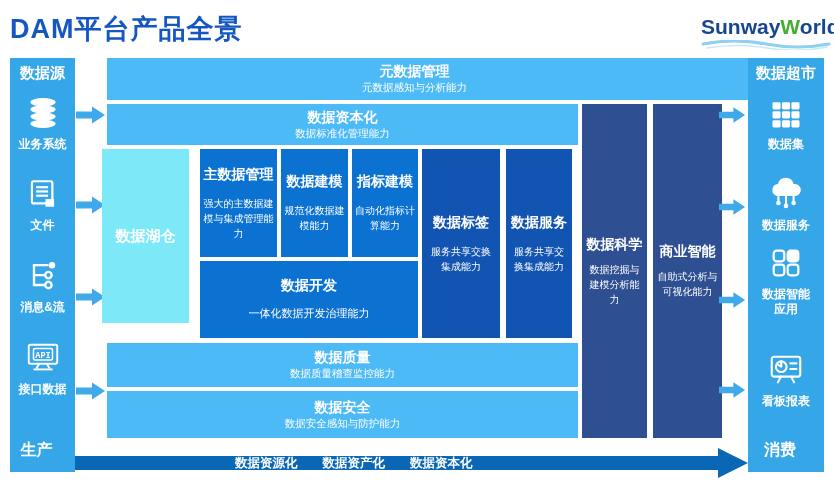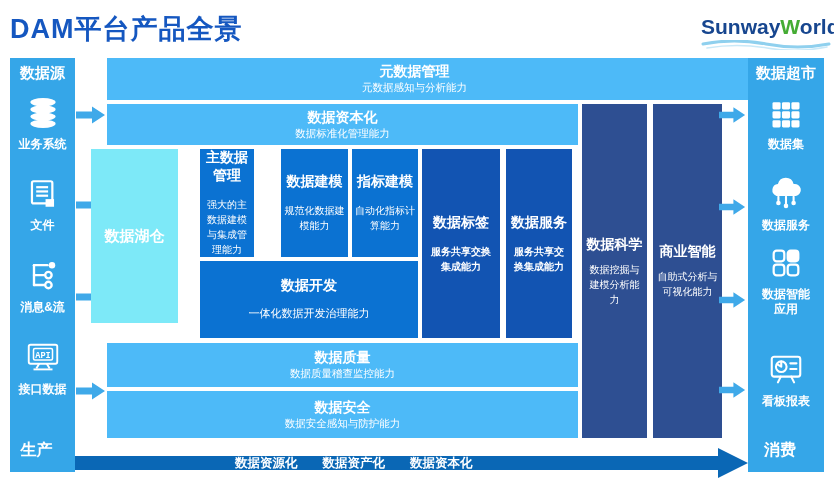--- a/index.html
+++ b/index.html
@@ -29,21 +29,21 @@
 
   .block{position:absolute;display:flex;flex-direction:column;align-items:center;justify-content:center;color:#fff;text-align:center;}
   .band{background:#4DBAF8;}
   .band .b-title{font-size:14px;font-weight:bold;}
   .band .b-sub{font-size:10.5px;}
   .box{background:#0B72D2;gap:12px;padding:0 3px;box-sizing:border-box;}
   .box .b-title{font-size:14px;font-weight:bold;}
   .box .b-sub{font-size:10px;line-height:1.5;}
   .col{background:#1254B2;gap:12px;padding:0 5px;box-sizing:border-box;}
   .col .b-title{font-size:14px;font-weight:bold;}
-  .col .b-sub{font-size:10px;line-height:1.5;font-weight:bold;}
+  .col .b-sub{font-size:10px;line-height:1.5;}
   .navycol{background:#2E4F92;gap:8px;padding:0 4px;box-sizing:border-box;}
   .navycol .b-title{font-size:14px;font-weight:bold;}
   .navycol .b-sub{font-size:10px;line-height:1.5;}
   .lake{background:#7DE9F8;}
   .lake .b-title{font-size:15px;font-weight:bold;color:#fff;}
   .shiftleft{padding-right:92px;}
 
   .harrow{position:absolute;}
   .bottom-arrow{position:absolute;left:75px;top:448px;width:673px;height:30px;}
   .ba-labels{position:absolute;left:160px;top:0;height:30px;display:flex;align-items:center;gap:25px;}
@@ -139,25 +139,25 @@
   <div class="block band shiftleft" style="left:107px;top:58px;width:615px;height:42px">
     <div class="b-title">元数据管理</div>
     <div class="b-sub">元数据感知与分析能力</div>
   </div>
 
   <div class="block band" style="left:107px;top:104px;width:471px;height:41px">
     <div class="b-title">数据资本化</div>
     <div class="b-sub">数据标准化管理能力</div>
   </div>
 
-  <div class="block lake" style="left:91px;top:149px;width:87px;height:174px">
+  <div class="block lake" style="left:102px;top:149px;width:87px;height:174px">
     <div class="b-title">数据湖仓</div>
   </div>
 
-  <div class="block box" style="left:200px;top:149px;width:54px;height:108px">
+  <div class="block box" style="left:200px;top:149px;width:77px;height:108px">
     <div class="b-title">主数据管理</div>
     <div class="b-sub">强大的主数据建模与集成管理能力</div>
   </div>
 
   <div class="block box" style="left:352px;top:149px;width:66px;height:108px">
     <div class="b-title">指标建模</div>
     <div class="b-sub">自动化指标计算能力</div>
   </div>
 
   <div class="block box" style="left:281px;top:149px;width:67px;height:108px">

